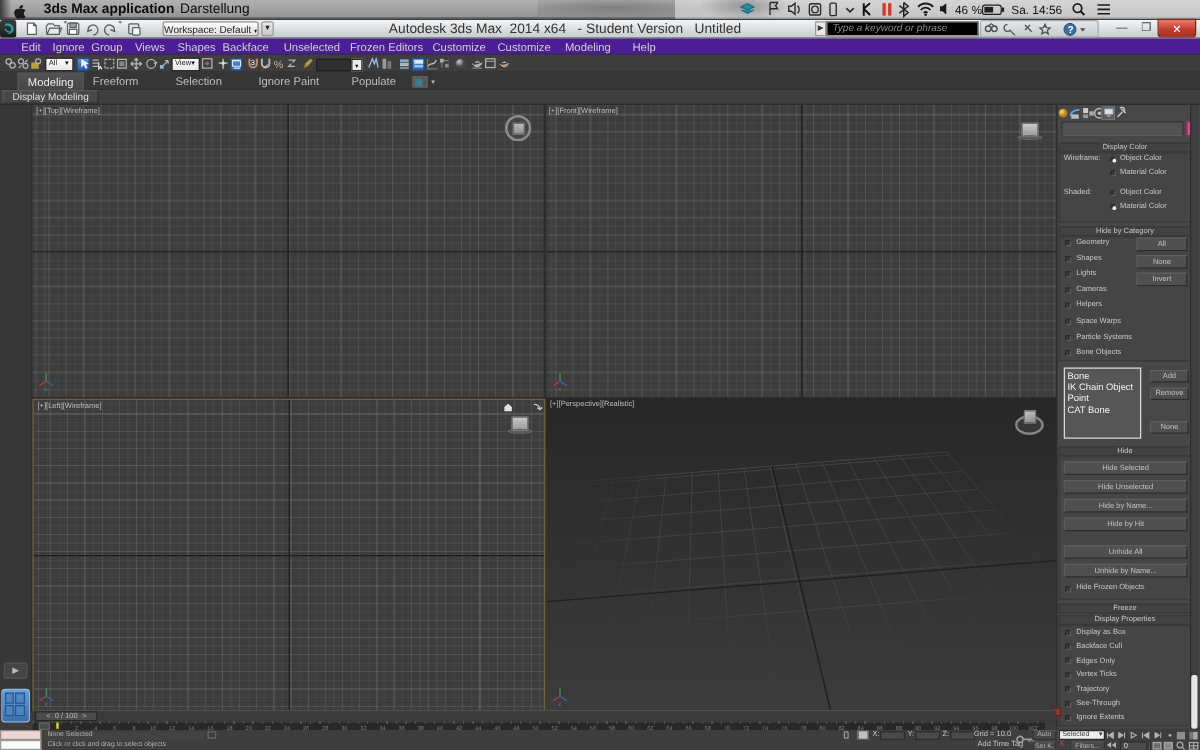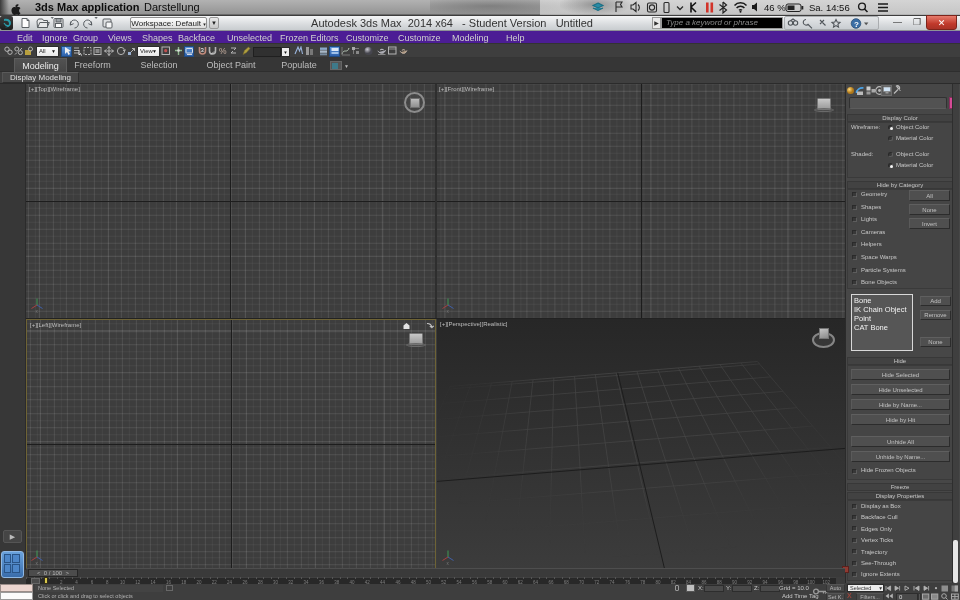--- a/index.html
+++ b/index.html
@@ -296,21 +296,21 @@
       <path d="M0.5,3 h7.5" stroke="#b4b4b4" stroke-width="0.7"></path>
     </svg>
     <svg class="abs" style="left:399px;top:2px" width="10" height="11" viewBox="0 0 10 11">
       <path d="M2,6 a2.6,2 0 0 0 5,0 l1,-1.5 M2,6 l-1.2,-0.8 M2.8,4.3 q1.8,-1.6 3.4,0" stroke="#c8b8a8" fill="#b09880" stroke-width="0.8"></path>
     </svg>
   </div>
 <div id="ribbontabs" class="abs">
     <div class="tab active" style="left:14px;width:53px">Modeling</div>
     <div class="tab" style="left:70px;width:45px">Freeform</div>
     <div class="tab" style="left:135px;width:48px">Selection</div>
-    <div class="tab" style="left:200px;width:62px">Object Paint</div>
+    <div class="tab" style="left:200px;width:62px">Ignore Paint</div>
     <div class="tab" style="left:275px;width:48px">Populate</div>
     <div class="abs" style="left:330px;top:3px;width:12px;height:9px;background:#555;border:1px solid #666">
       <div style="position:absolute;left:1px;top:1px;width:6px;height:6px;background:#3e7a8a"></div>
     </div>
     <div class="abs" style="left:344px;top:5px;font-size:5px;color:#bbb">▼</div>
   </div>
 <div id="polymod" class="abs">
     <div class="box abs">Display Modeling</div>
   </div>
 <div id="leftstrip" class="abs"></div>

